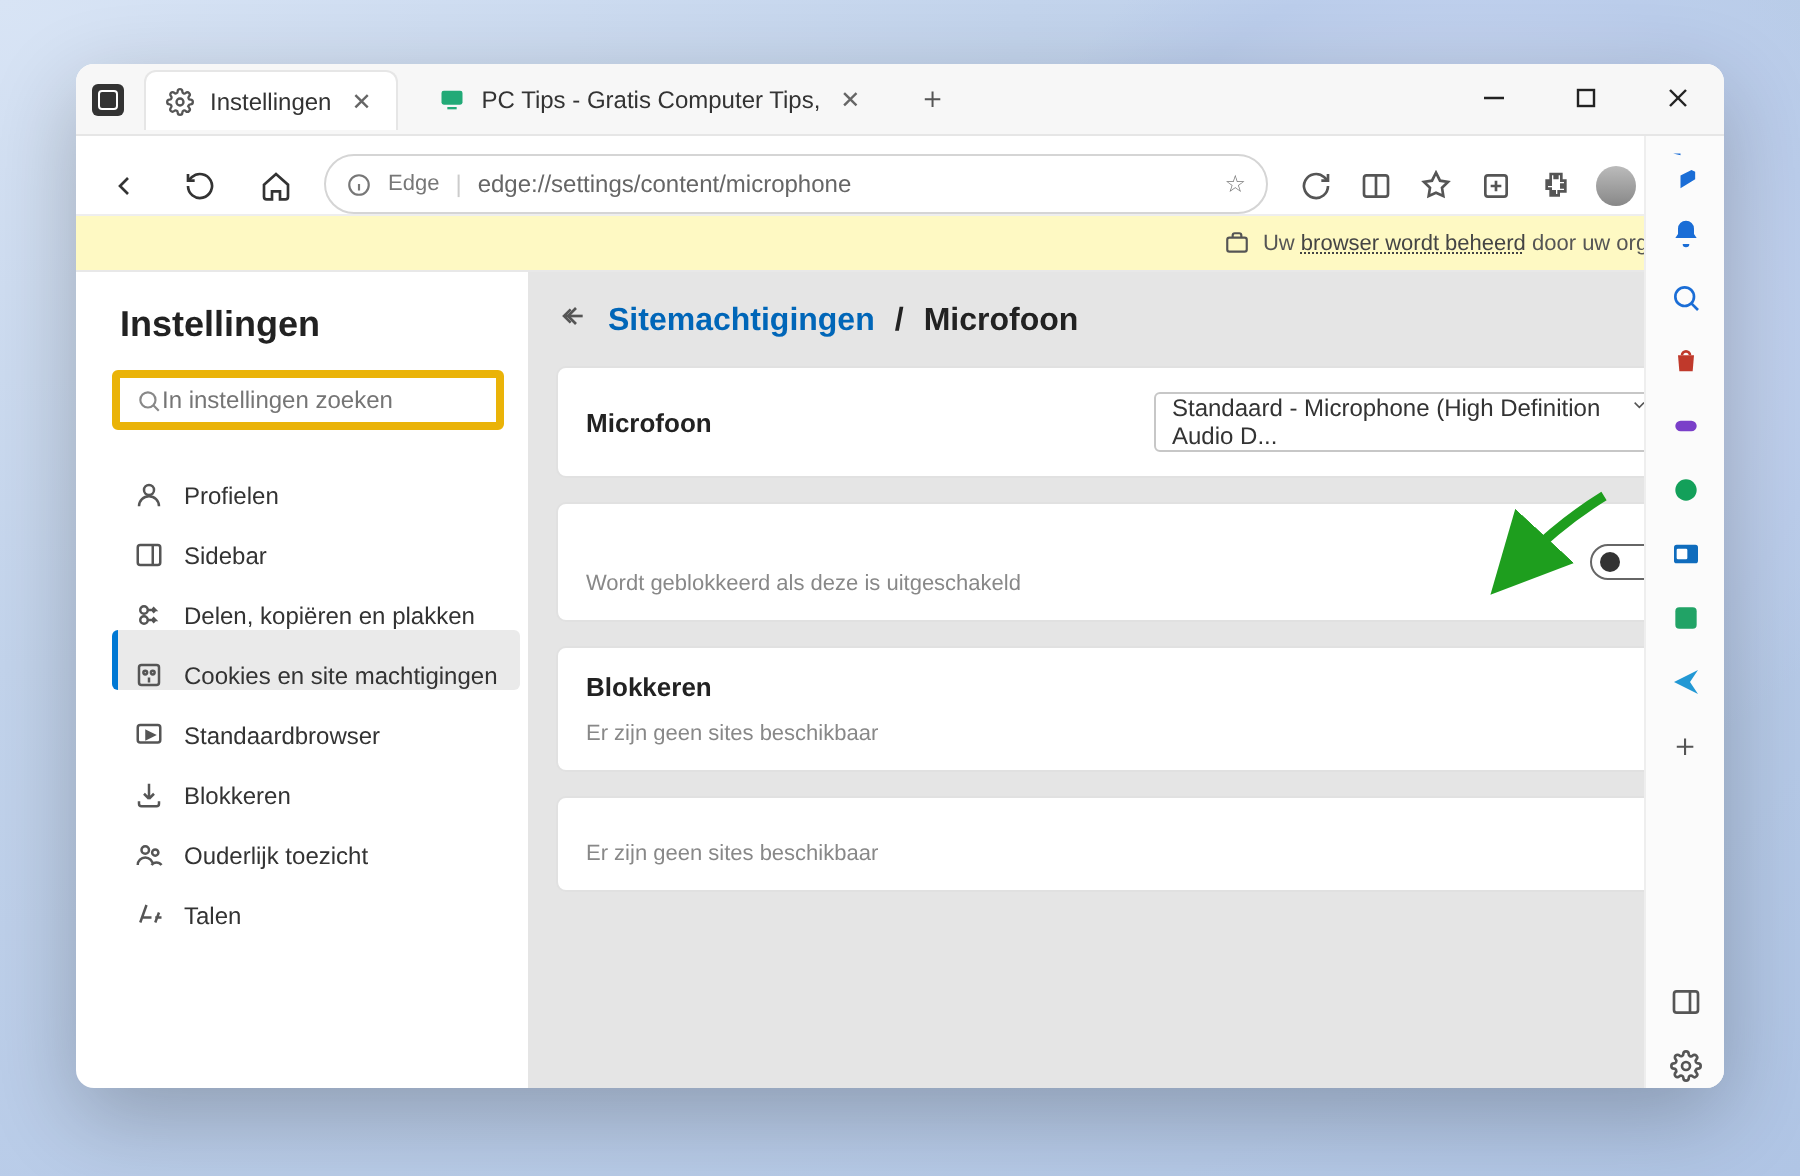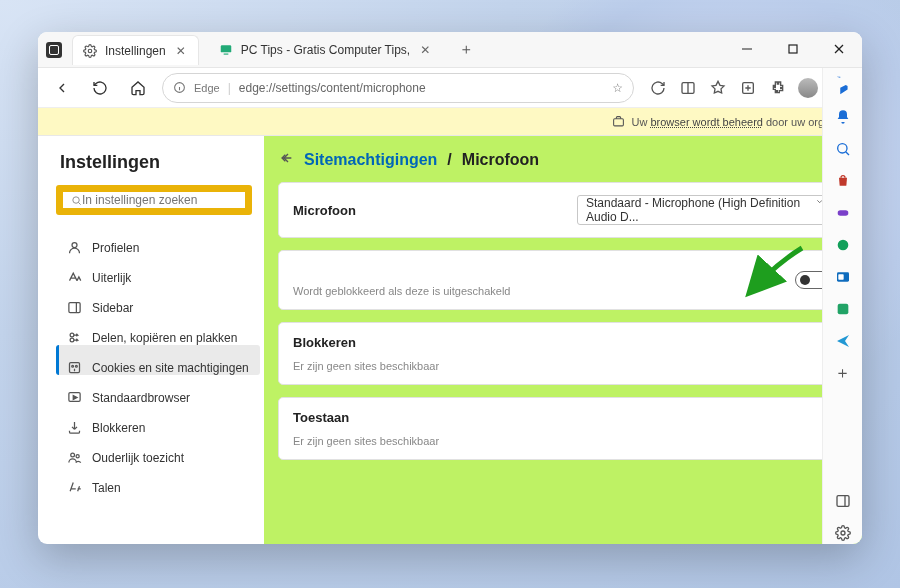--- a/index.html
+++ b/index.html
@@ -11,43 +11,43 @@
   .tv-ico{width:16px;height:16px;background:#333;border-radius:3px;display:flex;align-items:center;justify-content:center}
   .tv-ico::after{content:"";width:8px;height:8px;border:1.5px solid #fff;border-radius:2px}
   .tab{height:30px;display:flex;align-items:center;gap:8px;padding:0 10px;font-size:12px;color:#333;position:relative}
   .tab.active{background:#fff;border-top-left-radius:6px;border-top-right-radius:6px;border:1px solid #e6e6e6;border-bottom:none;margin-bottom:-1px}
   .tab .x{color:#666;font-size:12px;padding:2px}
   .tabico{width:14px;height:14px;display:inline-block}
   .tabico.gear svg,.tabico.pc svg{width:14px;height:14px}
   .newtab{width:28px;height:28px;display:flex;align-items:center;justify-content:center;color:#555;font-size:15px}
   .wbtns{margin-left:auto;display:flex}
   .wbtn{width:46px;height:36px;display:flex;align-items:center;justify-content:center;color:#222}
-  .toolbar{height:40px;display:flex;align-items:center;padding:0 10px;gap:10px;background:#fff;border-bottom:1px solid #eee}
+  .toolbar{height:40px;display:flex;align-items:flex-end;padding:0 10px;gap:10px;background:#fff;border-bottom:1px solid #eee}
   .tbtn{width:28px;height:28px;display:flex;align-items:center;justify-content:center;color:#555;border-radius:4px}
   .tbtn svg{width:16px;height:16px}
   .addr{flex:1;height:30px;border:1px solid #d5d5d5;border-radius:15px;display:flex;align-items:center;padding:0 10px;gap:8px;font-size:12px;color:#555}
   .addr .edge{color:#777;font-size:11px}
   .addr .sep{color:#ccc}
   .addr .url{flex:1;color:#666}
   .addr .star{color:#777}
   .ricons{display:flex;gap:2px;align-items:center}
   .avatar{width:20px;height:20px;border-radius:50%;background:linear-gradient(#bbb,#888)}
   .orgbar{height:28px;background:#fef9c3;display:flex;align-items:center;justify-content:flex-end;font-size:11px;color:#555;gap:6px;border-bottom:1px solid #e8e8e8}
   .orgbar a{color:#444;text-decoration:underline dotted}
   .bindico{width:13px;height:13px}
   .body{flex:1;display:flex;overflow:hidden}
   .leftpane{width:226px;padding:16px 4px 0 18px;display:flex;flex-direction:column;overflow-y:auto}
   .leftpane h2{font-size:18px;font-weight:600;color:#222;margin:0 0 12px 4px}
-  .search{height:30px;border:7px solid #eab308;border-radius:3px;display:flex;align-items:center;padding:0 8px;gap:0;margin:0 8px 10px 0}
+  .search{height:30px;border:4px solid #eab308;border-radius:3px;display:flex;align-items:center;padding:0 8px;gap:0;margin:0 8px 10px 0}
   .search input{border:none;outline:none;font-size:12px;flex:1;color:#555;background:transparent}
   .nav{list-style:none;display:flex;flex-direction:column}
   .nav li{height:30px;display:flex;align-items:flex-end;gap:10px;padding:0 8px 0 8px;font-size:12px;color:#333;border-left:3px solid transparent;border-radius:3px;cursor:pointer}
   .nav li.active{background:#eaeaea;border-left:3px solid #0078d4}
   .nav .nico{width:15px;height:15px;display:flex;align-items:center;justify-content:center;color:#555}
-  .mainpane{flex:1;background:#bef264;overflow-y:auto;padding:14px 14px}
+  .mainpane{flex:1;background:#e5e5e5;overflow-y:auto;padding:14px 14px}
   .crumb{display:flex;align-items:center;gap:10px;margin-bottom:12px}
   .crumb .back{color:#555}
   .crumb .link{color:#0066b8;font-size:16px;font-weight:600}
   .crumb .slash{color:#222;font-size:16px;font-weight:600}
   .crumb .cur{color:#222;font-size:16px;font-weight:600}
   .card{background:#fff;border:1px solid #e1e1e1;border-radius:5px;padding:12px 14px;margin-bottom:12px}
   .card .row{display:flex;align-items:center;justify-content:space-between;gap:14px}
   .card .title{font-size:13px;font-weight:600;color:#222}
   .card .sub{font-size:11px;color:#888;margin-top:22px}
   .select{height:30px;border:1px solid #c7c7c7;border-radius:3px;display:flex;align-items:flex-start;justify-content:space-between;padding:0 8px;font-size:12px;color:#333;width:256px}
@@ -198,29 +198,20 @@
               <svg viewBox="0 0 24 24" width="15" height="15" fill="none" stroke="#555" stroke-width="2">
                 <circle cx="12" cy="8" r="4"></circle>
                 <path d="M4 21a8 8 0 0 1 16 0"></path>
               </svg>
             </span>
             <span>Profielen</span>
           </li>
           <li>
             <span class="nico">
               <svg viewBox="0 0 24 24" width="15" height="15" fill="none" stroke="#555" stroke-width="2">
-                <path d="M4 17l6-12 6 12M6 13h8"></path>
-                <path d="M16 17l3-6 3 6"></path>
-              </svg>
-            </span>
-            <span>Uiterlijk</span>
-          </li>
-          <li>
-            <span class="nico">
-              <svg viewBox="0 0 24 24" width="15" height="15" fill="none" stroke="#555" stroke-width="2">
                 <rect x="3" y="4" width="18" height="16" rx="2"></rect>
                 <line x1="15" y1="4" x2="15" y2="20"></line>
               </svg>
             </span>
             <span>Sidebar</span>
           </li>
           <li>
             <span class="nico">
               <svg viewBox="0 0 24 24" width="15" height="15" fill="none" stroke="#555" stroke-width="2">
                 <circle cx="8" cy="8" r="3"></circle>
@@ -314,21 +305,20 @@
           <div class="toggle"></div>
         </div>
       </div>
 
       <div class="card">
         <div class="title">Blokkeren</div>
         <div class="empty">Er zijn geen sites beschikbaar</div>
       </div>
 
       <div class="card">
-        <div class="title">Toestaan</div>
         <div class="empty">Er zijn geen sites beschikbaar</div>
       </div>
     </div>
   </div>
 
   <div class="sidebar">
     <div class="sico">
         <svg viewBox="0 0 24 24" width="22" height="22">
           <path d="M5 3l4 1v11l6-3 2 1v4L9 22V3z" fill="#1a6dd6"></path>
         </svg>

